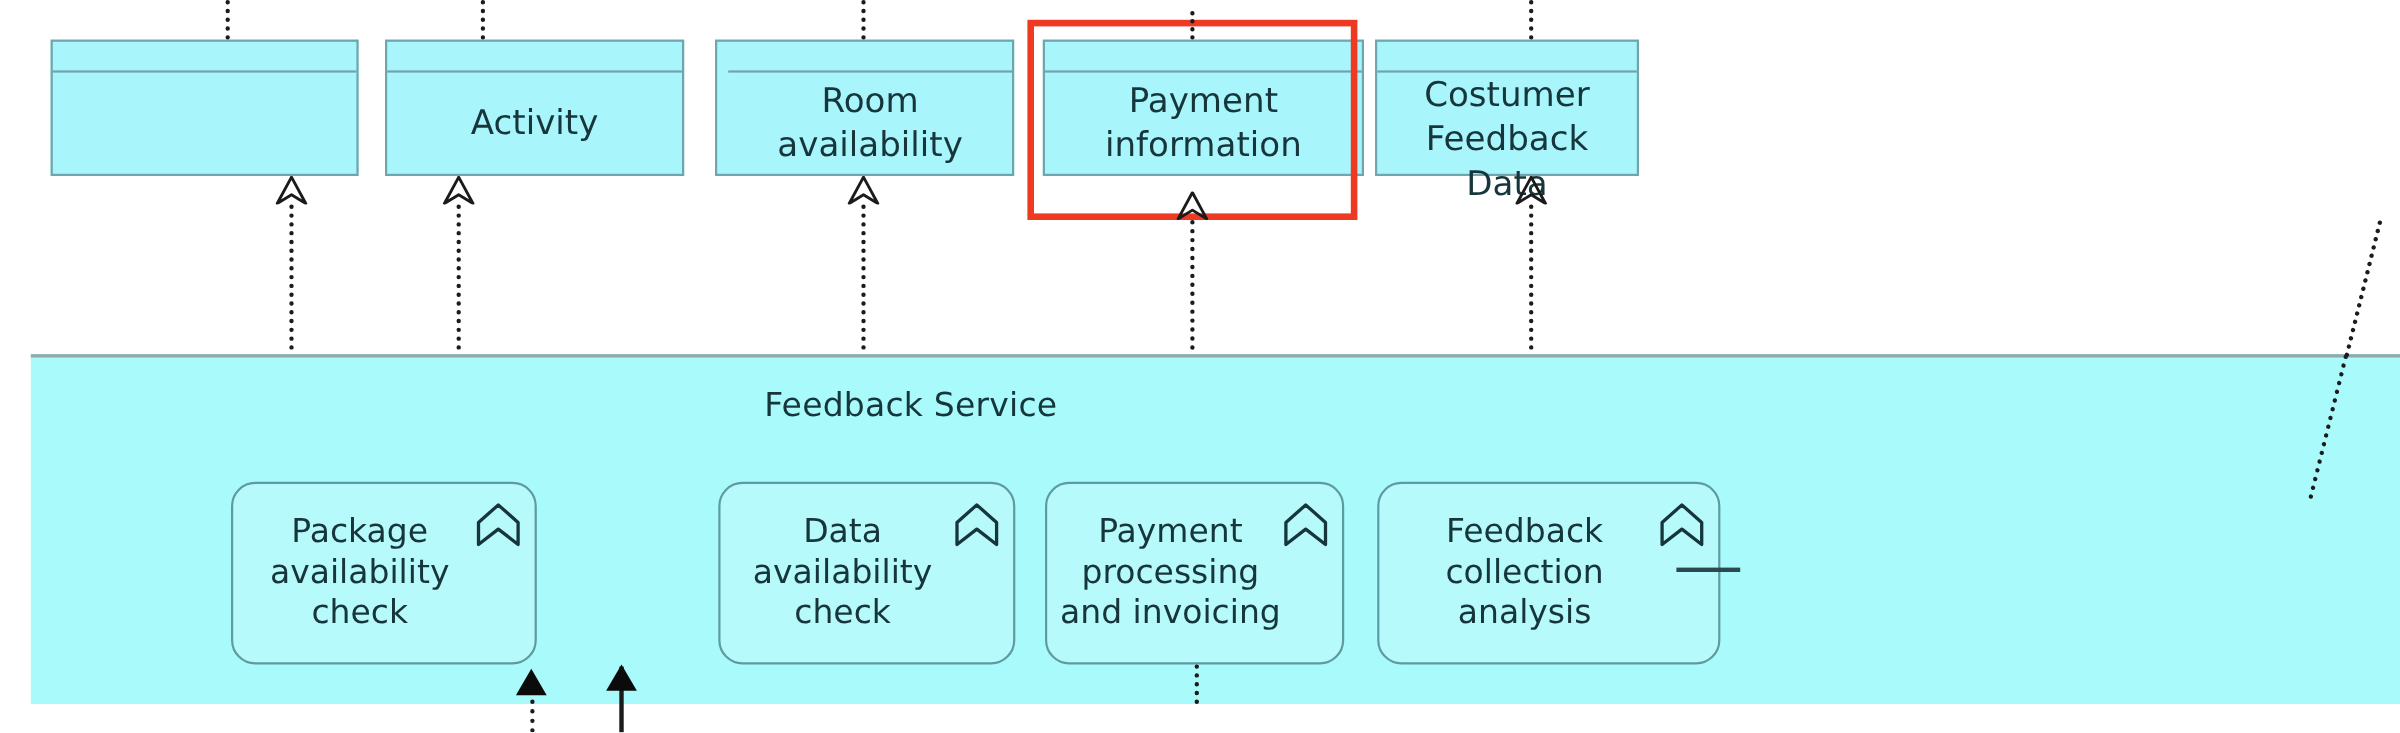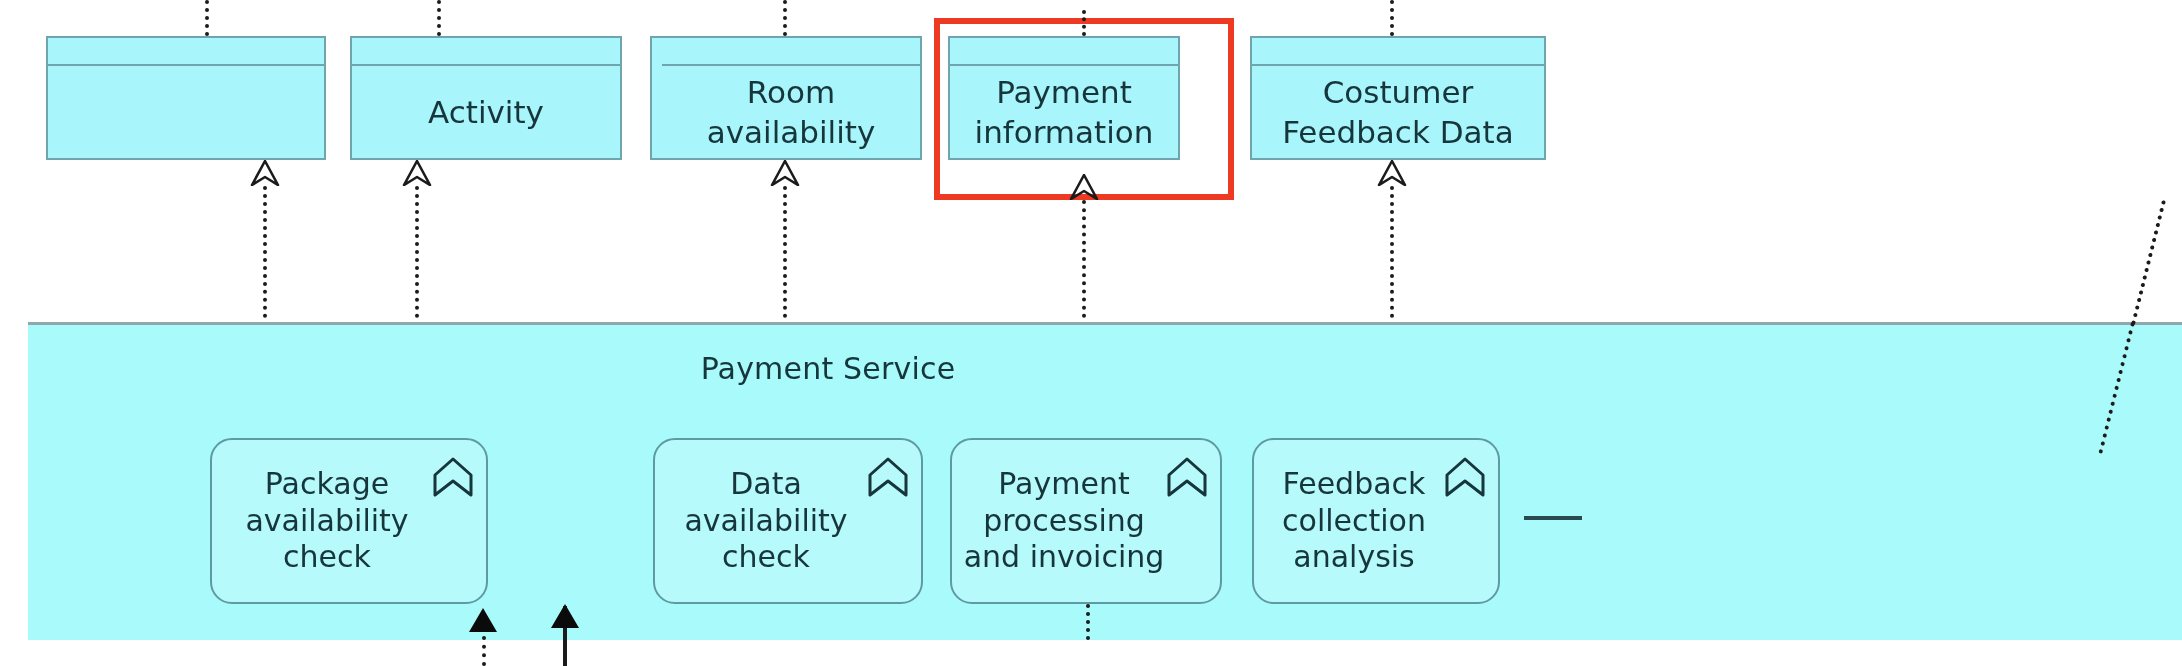--- a/index.html
+++ b/index.html
@@ -135,43 +135,43 @@
     border-left: 4px dotted #1B1B1B;
     transform-origin: top left;
   }
 </style>
 </head>
 <body>
 
 <div id="canvas">
 
   <div class="layer-band">
-    <div class="layer-band-label">Payment Service</div>
+    <div class="layer-band-label">Feedback Service</div>
   </div>
 
   <div class="obj" style="left:46px; top:36px; width:280px; height:124px;">
     <div class="obj-header"></div>
   </div>
 
   <div class="obj" style="left:350px; top:36px; width:272px; height:124px;justify-content:space-between;">
     <div class="obj-header"></div>
     <div class="obj-body">Activity</div>
   </div>
 
   <div class="obj" style="left:650px; top:36px; width:272px; height:124px;padding-left:10px;">
     <div class="obj-header"></div>
     <div class="obj-body">Room availability</div>
   </div>
 
-  <div class="obj" style="left:948px; top:36px; width:232px; height:124px;">
+  <div class="obj" style="left:948px; top:36px; width:292px; height:124px;">
     <div class="obj-header"></div>
     <div class="obj-body">Payment information</div>
   </div>
 
-  <div class="obj" style="left:1250px; top:36px; width:296px; height:124px;">
+  <div class="obj" style="left:1250px; top:36px; width:240px; height:124px;">
     <div class="obj-header"></div>
     <div class="obj-body">Costumer Feedback Data</div>
   </div>
 
   <div class="highlight-rect" style="left:934px; top:18px; width:300px; height:182px;"></div>
 
   <div class="vline-dotted" style="left:205px; top:0px; height:36px;"></div>
   <div class="vline-dotted" style="left:437px; top:0px; height:36px;"></div>
   <div class="vline-dotted" style="left:783px; top:0px; height:36px;"></div>
   <div class="vline-dotted" style="left:1082px; top:10px; height:26px;"></div>
@@ -219,21 +219,21 @@
     </svg>
   </div>
 
   <div class="func" style="left:950px; top:438px; width:272px; height:166px;">
     <div class="func-label">Payment processing and invoicing</div>
     <svg class="func-icon" viewBox="0 0 46 46">
       <path d="M23 5 L41 21 L41 41 L23 27 L5 41 L5 21 Z" fill="none" stroke="#16363B" stroke-width="3" stroke-linejoin="round"></path>
     </svg>
   </div>
 
-  <div class="func" style="left:1252px; top:438px; width:248px; height:166px;">
+  <div class="func" style="left:1252px; top:438px; width:312px; height:166px;">
     <div class="func-label">Feedback collection analysis</div>
     <svg class="func-icon" viewBox="0 0 46 46">
       <path d="M23 5 L41 21 L41 41 L23 27 L5 41 L5 21 Z" fill="none" stroke="#16363B" stroke-width="3" stroke-linejoin="round"></path>
     </svg>
   </div>
 
   <div class="hline-solid" style="left:1524px; top:516px; width:58px;"></div>
 
   <div class="vline-dotted" style="left:482px; top:636px; height:30px;"></div>
   <div class="arrow-filled" style="left:469px; top:608px;"></div>

